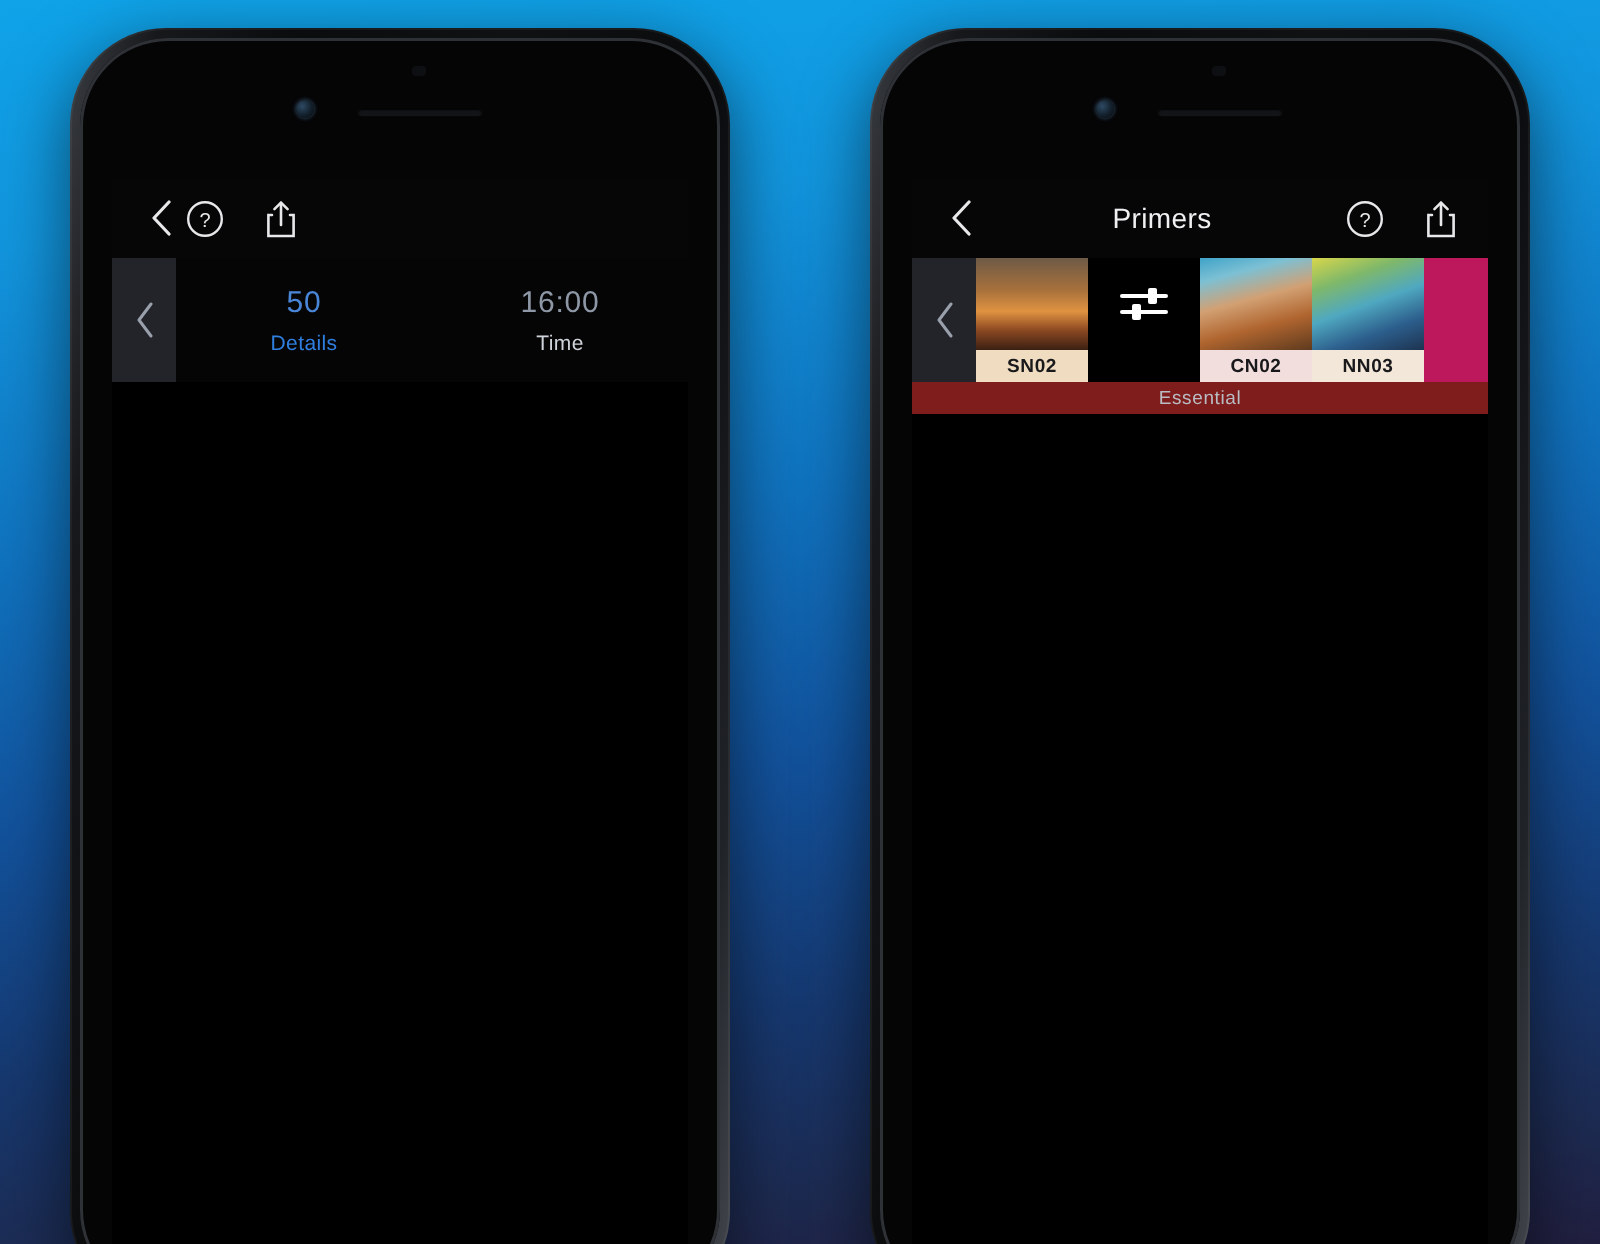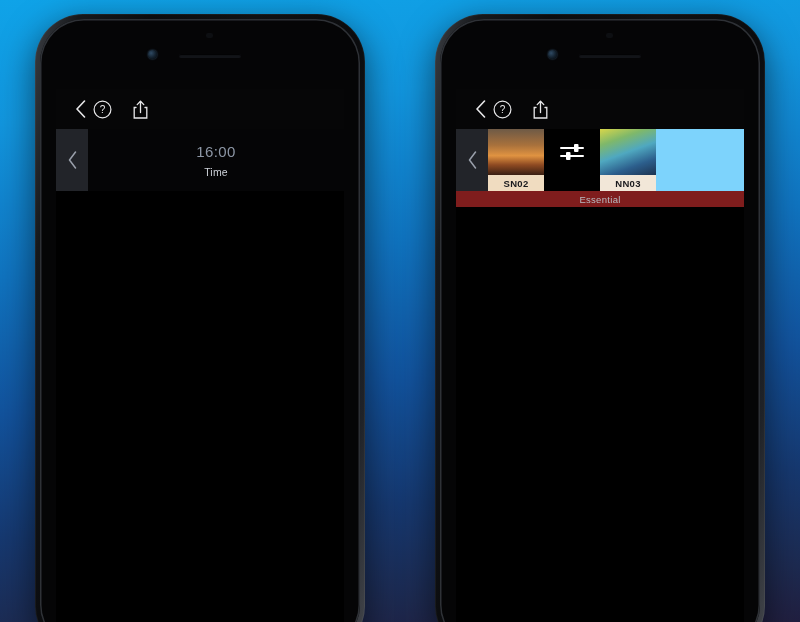--- a/index.html
+++ b/index.html
@@ -102,21 +102,21 @@
     justify-content:center; gap:5px;
   }
   .tool-val { font-size:15px; color:#8d97a6; letter-spacing:.4px; height:18px;
     display:flex; align-items:center; }
   .tool-val svg { display:block; }
   .tool-lbl { font-size:10.5px; color:#cfd3da; letter-spacing:.2px; }
   .tool.active .tool-val { color:#4a86d8; }
   .tool.active .tool-lbl { color:#2f7fe0; }
   
   .filmstrip {
-    height:62px; background:#7dd3fc; display:flex; align-items:stretch; flex-shrink:0;
+    height:62px; background:#be185d; display:flex; align-items:stretch; flex-shrink:0;
   }
   .thumbs { flex:1; display:flex; overflow:hidden; }
   .fthumb { width:56px; position:relative; flex-shrink:0; }
   .fthumb .art { position:absolute; left:0; right:0; top:0; bottom:16px; overflow:hidden; }
   .fthumb .cap {
     position:absolute; left:0; right:0; bottom:0; height:16px;
     display:flex; align-items:center; justify-content:center;
     font-size:9.5px; font-weight:bold; color:#19191c; letter-spacing:.3px;
   }
   .fthumb.sel { background:#000; }
@@ -195,20 +195,24 @@
 
       </div>
 
       <div class="toolbar">
         <div class="collapse">
           <svg width="11" height="18" viewBox="0 0 11 18">
               <path d="M8.5 1 L2.5 9 L8.5 17" fill="none" stroke="currentColor" stroke-width="1.5" stroke-linecap="round" stroke-linejoin="round"></path>
             </svg>
         </div>
         <div class="tools">
+          <div class="tool active">
+            <div class="tool-val">50</div>
+            <div class="tool-lbl">Details</div>
+          </div>
           <div class="tool">
             <div class="tool-val">16:00</div>
             <div class="tool-lbl">Time</div>
           </div>
         </div>
       </div>
     </div>
   </div>
 </div>
 
@@ -221,20 +225,21 @@
     </div>
 
     <div class="screen">
 
       <div class="hdr">
         <div class="ico">
           <svg width="11" height="18" viewBox="0 0 11 18">
               <path d="M9.5 1 L2 9 L9.5 17" fill="none" stroke="currentColor" stroke-width="1.6" stroke-linecap="round" stroke-linejoin="round"></path>
             </svg>
         </div>
+        <div class="hdr-title">Primers</div>
         <div class="ico help">
           <svg width="19" height="19" viewBox="0 0 19 19">
               <circle cx="9.5" cy="9.5" r="8.4" fill="none" stroke="currentColor" stroke-width="1.2"></circle>
               <text x="9.5" y="13.4" font-size="10" fill="currentColor" text-anchor="middle" font-family="Liberation Sans, sans-serif">?</text>
             </svg>
         </div>
         <div class="ico">
           <svg width="17" height="19" viewBox="0 0 17 19">
               <path d="M4 7.5 H2.2 V18 H14.8 V7.5 H13" fill="none" stroke="currentColor" stroke-width="1.3" stroke-linecap="round"></path>
               <path d="M8.5 12.5 V1.4" fill="none" stroke="currentColor" stroke-width="1.3" stroke-linecap="round"></path>
@@ -320,20 +325,24 @@
                     <path d="M2 7 H24"></path>
                     <path d="M2 15 H24"></path>
                   </g>
                   <rect x="15" y="3" width="4.5" height="8" rx="1" fill="#fff"></rect>
                   <rect x="7" y="11" width="4.5" height="8" rx="1" fill="#fff"></rect>
                 </svg>
             </div>
             <div class="cap"></div>
           </div>
           <div class="fthumb">
+            <div class="art" style="background:linear-gradient(165deg,#3fa3c8 0%,#7cc0d4 20%,#d2a073 45%,#b0652f 70%,#5e3a1e 100%);"></div>
+            <div class="cap" style="background:#f3dede;">CN02</div>
+          </div>
+          <div class="fthumb">
             <div class="art" style="background:linear-gradient(160deg,#d8d64a 0%,#7fb86a 25%,#4fa8c0 50%,#2c5e8c 75%,#1d3350 100%);"></div>
             <div class="cap" style="background:#f2e7d8;">NN03</div>
           </div>
         </div>
       </div>
       <div class="essential">Essential</div>
     </div>
   </div>
 </div>
 

